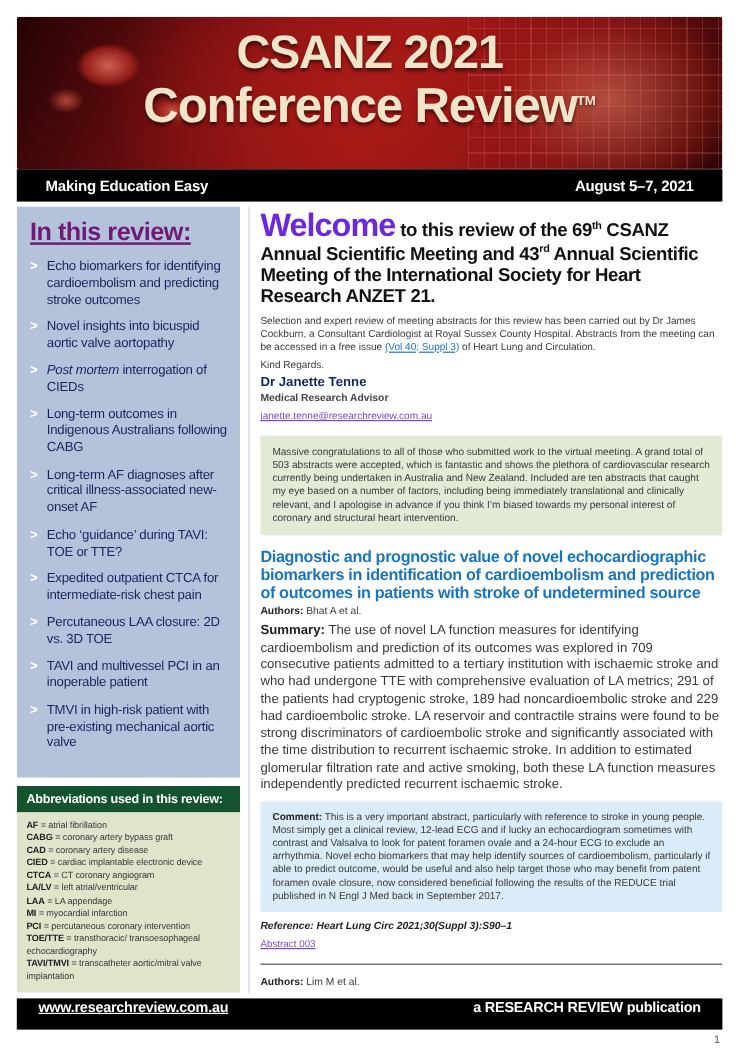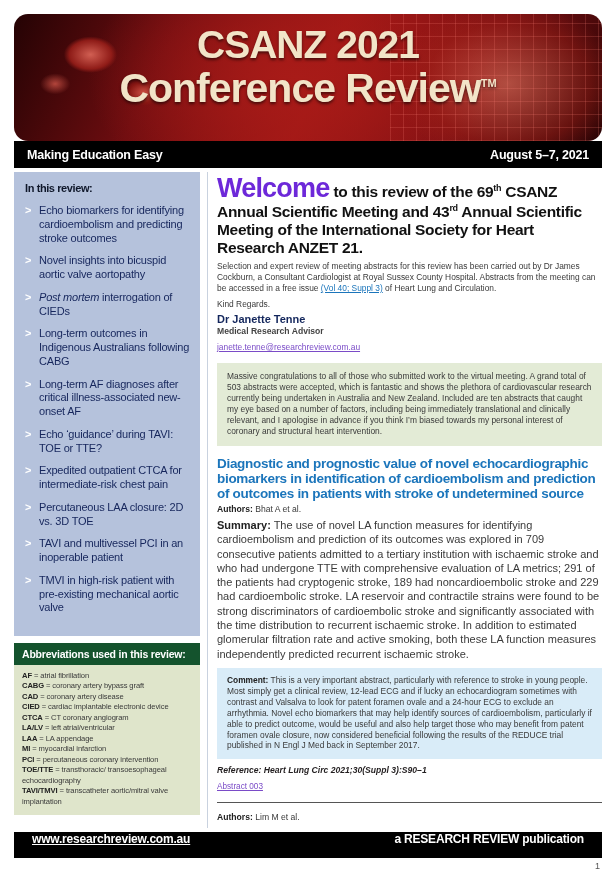--- a/index.html
+++ b/index.html
@@ -2,51 +2,51 @@
 <html><head>
 <meta charset="utf-8">
 <style>
   * { margin:0; padding:0; box-sizing:border-box; }
   html,body { background:#fff; }
   body { width:616px; height:876px; font-family:"Liberation Sans", sans-serif; color:#3a3a3a; position:relative; overflow:hidden; }
   .frame { margin:14px 14px 0 14px; width:588px; }
 
   
   .header-art {
-    position:relative; height:127px; overflow:hidden; border-radius:14px;
+    position:relative; height:127px; overflow:hidden; border-radius:2px;
     background:
       radial-gradient(38px 26px at 13% 32%, rgba(232,110,95,.85) 0%, rgba(150,30,25,.9) 55%, rgba(150,30,25,0) 70%),
       radial-gradient(26px 18px at 22% 62%, rgba(225,95,80,.8) 0%, rgba(140,25,20,.85) 55%, rgba(140,25,20,0) 72%),
       radial-gradient(20px 14px at 7% 55%, rgba(225,95,80,.7) 0%, rgba(140,25,20,0) 75%),
       radial-gradient(150px 110px at 84% 55%, rgba(236,130,105,.55) 0%, rgba(160,35,25,.4) 55%, rgba(0,0,0,0) 75%),
       radial-gradient(260px 170px at 48% 50%, #a81b18 0%, rgba(168,27,24,0) 80%),
       linear-gradient(115deg, #240304 0%, #6e0d10 26%, #a01715 52%, #7c1013 76%, #2b0405 100%);
   }
   .header-art::after {
     content:""; position:absolute; right:0; top:0; bottom:0; width:36%;
     background:
       repeating-linear-gradient(0deg, rgba(255,130,120,.20) 0 1px, transparent 1px 13px),
       repeating-linear-gradient(90deg, rgba(255,130,120,.20) 0 1px, transparent 1px 13px);
   }
   .masthead { position:absolute; left:0; right:0; top:10px; text-align:center; z-index:2; color:#f2e4c8; text-shadow:0 2px 3px rgba(0,0,0,.55); letter-spacing:-1px; }
   .masthead .line1 { font-size:39px; font-weight:bold; line-height:1.1; }
   .masthead .line2 { font-size:41px; font-weight:bold; line-height:1.05; }
   .masthead sup.tm { font-size:11px; letter-spacing:0; vertical-align:super; }
 
-  .tagline-bar { height:27px; background:#000; color:#fff; display:flex; align-items:center; justify-content:space-between; padding:0 13px; }
+  .tagline-bar { height:27px; background:#000; color:#fff; display:flex; align-items:center; justify-content:space-between; padding:0 24px; }
   .tagline-bar span { font-size:12.5px; font-weight:bold; letter-spacing:-0.2px; }
 
   
   .columns { display:flex; margin-top:4px; height:656px; }
   .sidebar { width:186px; flex:0 0 186px; overflow:hidden; }
   .main { flex:1; margin-left:7px; border-left:1px solid #c9d2df; padding-left:9px; overflow:hidden; }
 
   
   .review-box { background:#b5c2dc; padding:10px 9px 12px 11px; min-height:424px; }
-  .review-box h2 { color:#0f172a; font-size:11px; font-weight:bold; letter-spacing:-0.4px; margin-bottom:10px; }
+  .review-box h2 { color:#701a75; font-size:21px; font-weight:bold; letter-spacing:-0.4px; margin-bottom:10px;text-decoration:underline; }
   .rv-item { display:flex; margin-bottom:9px; }
   .rv-item .chev { color:#fff; font-weight:bold; font-size:11px; width:14px; flex:0 0 14px; line-height:1.25; }
   .rv-item .txt { color:#16265c; font-size:11px; line-height:1.25; letter-spacing:-0.2px; }
   .rv-item .txt em { font-style:italic; }
 
   .abbr-box { margin-top:7px; }
   .abbr-head { background:#14532d; color:#fff; font-size:10.5px; font-weight:bold; padding:5px 8px; letter-spacing:-0.2px; }
   .abbr-body { background:#dfe5cb; padding:6px 8px 8px 8px; }
   .abbr-row { font-size:7.6px; line-height:1.38; color:#3a3a3a; letter-spacing:-0.1px; }
   .abbr-row b { color:#222; }

